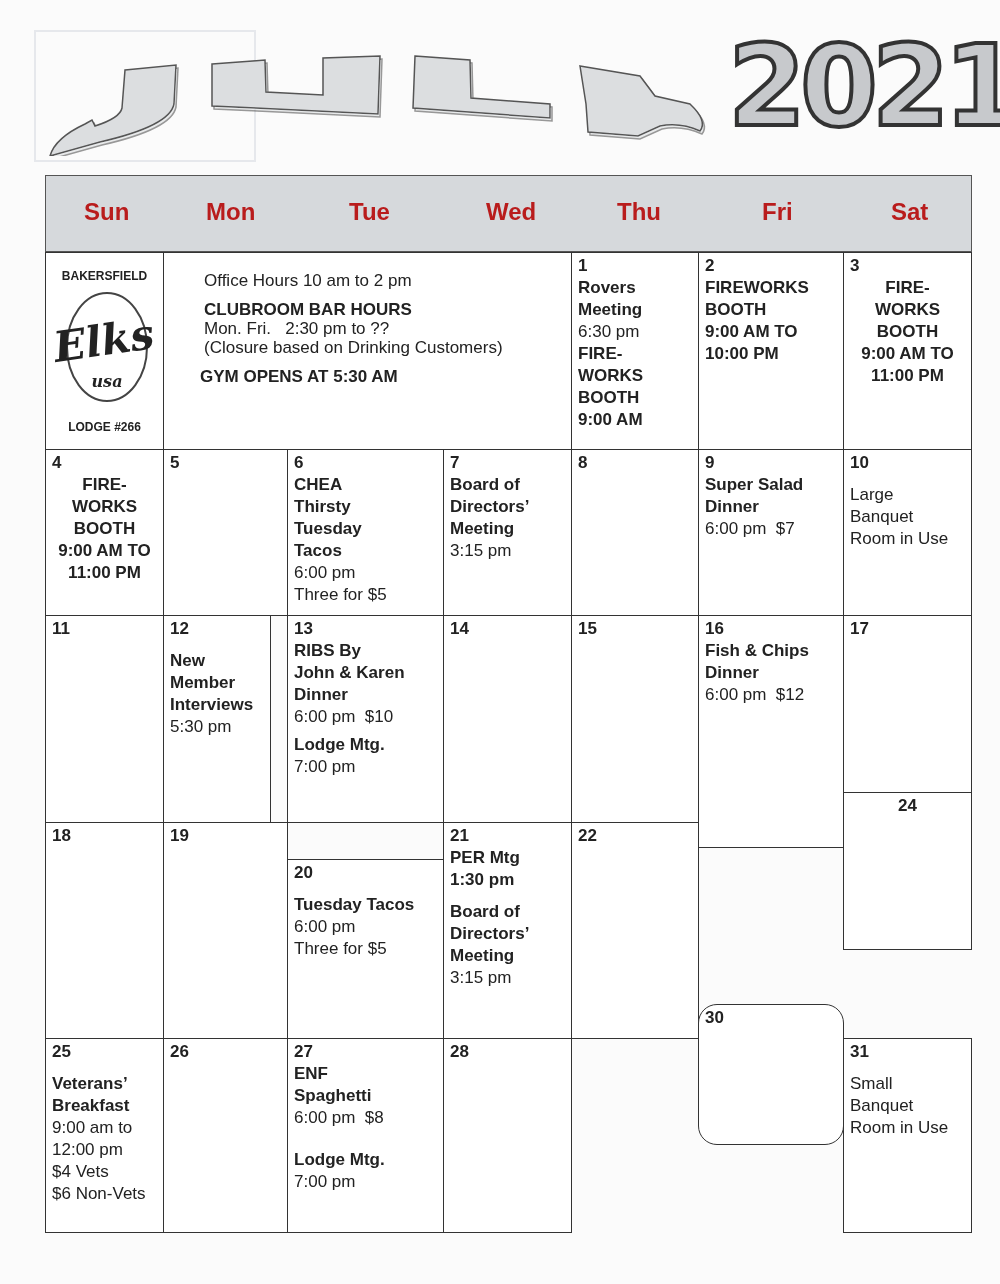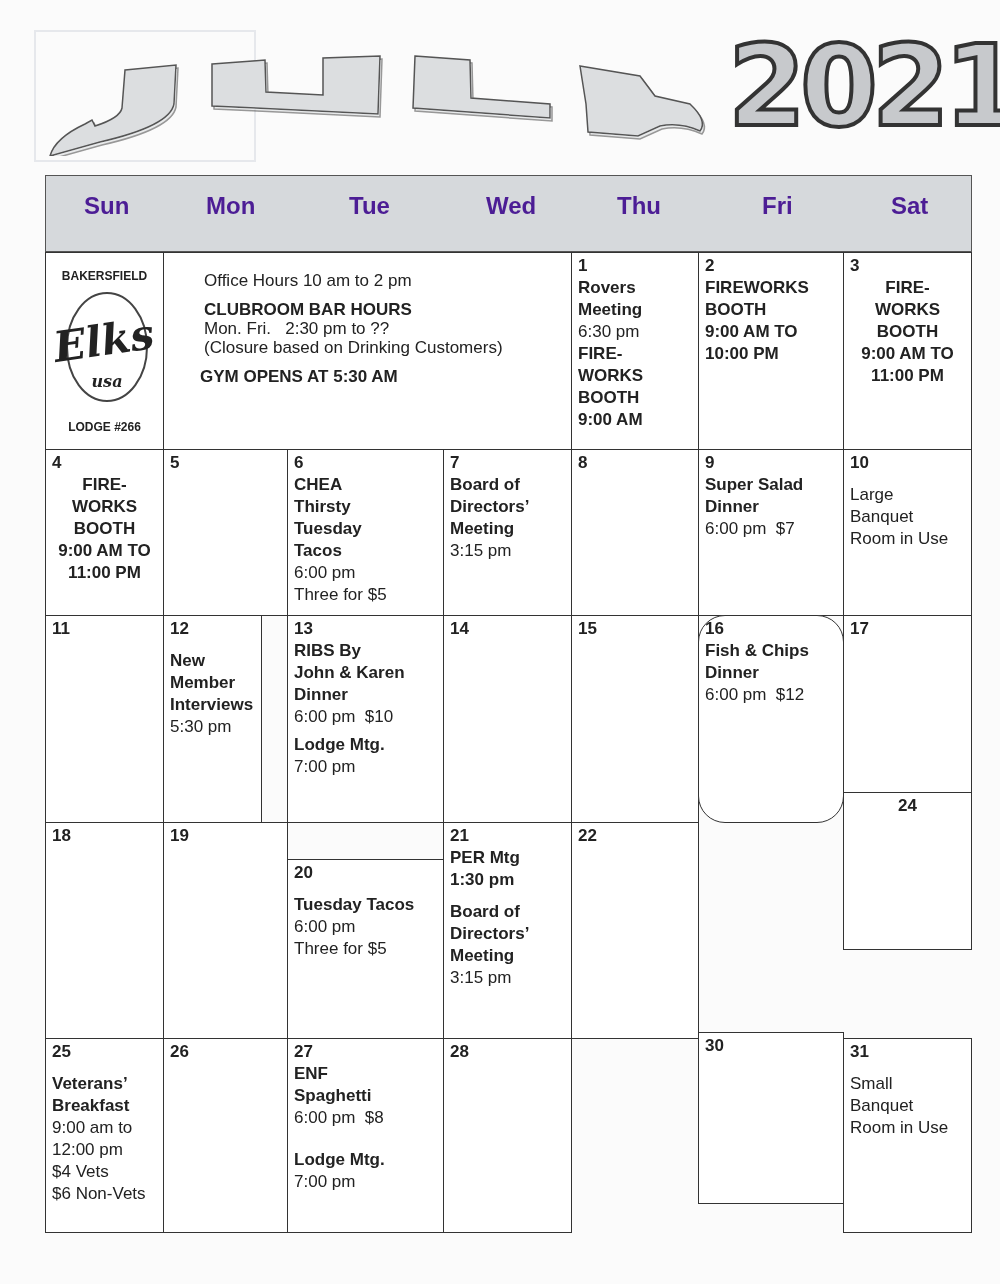--- a/index.html
+++ b/index.html
@@ -3,21 +3,21 @@
 <meta charset="utf-8">
 <style>
   html, body { margin:0; padding:0; }
   body { width:1000px; height:1284px; background:#fbfbfb; position:relative; overflow:hidden; font-family:"Liberation Sans", sans-serif; color:#222; }
   .title-area { position:absolute; left:0; top:0; width:1000px; height:175px; }
   .ghost-box { position:absolute; left:34px; top:30px; width:218px; height:128px; border:2px solid #e6e8ec; }
   .month-word { position:absolute; left:40px; top:46px; width:680px; height:110px; }
   .year { position:absolute; left:728px; top:30px; font-family:"DejaVu Sans", sans-serif; font-weight:bold; font-size:112px; letter-spacing:-6px; color:#c7c9cc; -webkit-text-stroke:4px #333; line-height:1; }
   .calendar { position:absolute; left:45px; top:175px; width:927px; height:1058px; }
   .cal-header { position:absolute; left:0; top:0; width:927px; height:77px; background:#d6d9dc; border:1px solid #555; box-sizing:border-box; }
-  .dow { position:absolute; top:16px; font-size:24px; font-weight:bold; color:#4c1d95; }
+  .dow { position:absolute; top:22px; font-size:24px; font-weight:bold; color:#b91c1c; }
   .cell { position:absolute; border:1px solid #333; box-sizing:border-box; background:#fff; padding:2px 6px; font-size:17px; line-height:22px; }
   .day-num { font-weight:bold; font-size:17px; display:block; }
   .b { font-weight:bold; display:block; }
   .n { font-weight:normal; display:block; }
   .center { text-align:center; }
   .gap { height:10px; display:block; }
   .info { font-size:17px; line-height:19px; }
   .logo-cell { text-align:center; font-size:12px; font-weight:bold; }
 </style>
 </head>
@@ -152,21 +152,21 @@
     <span class="day-num">10</span>
     <span class="gap"></span>
     <span class="n">Large</span>
     <span class="n">Banquet</span>
     <span class="n">Room in Use</span>
   </div>
 
   <div class="cell" style="left:0;top:440px;width:119px;height:208px;">
     <span class="day-num">11</span>
   </div>
-  <div class="cell" style="left:118px;top:440px;width:99px;height:208px;">
+  <div class="cell" style="left:118px;top:440px;width:108px;height:208px;">
     <span class="day-num">12</span>
     <span class="gap"></span>
     <span class="b">New</span>
     <span class="b">Member</span>
     <span class="b">Interviews</span>
     <span class="n">5:30 pm</span>
   </div>
   <div class="cell" style="left:242px;top:440px;width:157px;height:208px;">
     <span class="day-num">13</span>
     <span class="b">RIBS By</span>
@@ -176,21 +176,21 @@
     <span class="gap" style="height:6px"></span>
     <span class="b">Lodge Mtg.</span>
     <span class="n">7:00 pm</span>
   </div>
   <div class="cell" style="left:398px;top:440px;width:129px;height:208px;">
     <span class="day-num">14</span>
   </div>
   <div class="cell" style="left:526px;top:440px;width:128px;height:208px;">
     <span class="day-num">15</span>
   </div>
-  <div class="cell" style="left:653px;top:440px;width:146px;height:208px;border-radius:27px;">
+  <div class="cell" style="left:653px;top:440px;width:146px;height:233px;">
     <span class="day-num">16</span>
     <span class="b">Fish &amp; Chips</span>
     <span class="b">Dinner</span>
     <span class="n" style="white-space:pre">6:00 pm  $12</span>
   </div>
   <div class="cell" style="left:798px;top:440px;width:129px;height:208px;">
     <span class="day-num">17</span>
   </div>
 
   <div class="cell" style="left:0;top:647px;width:119px;height:217px;">
@@ -241,21 +241,21 @@
     <span class="b">ENF</span>
     <span class="b">Spaghetti</span>
     <span class="n" style="white-space:pre">6:00 pm  $8</span>
     <span class="gap" style="height:20px"></span>
     <span class="b">Lodge Mtg.</span>
     <span class="n">7:00 pm</span>
   </div>
   <div class="cell" style="left:398px;top:863px;width:129px;height:195px;">
     <span class="day-num">28</span>
   </div>
-  <div class="cell" style="left:653px;top:857px;width:146px;height:172px;">
+  <div class="cell" style="left:653px;top:829px;width:146px;height:141px;border-radius:19px;">
     <span class="day-num">30</span>
   </div>
   <div class="cell" style="left:798px;top:863px;width:129px;height:195px;">
     <span class="day-num">31</span>
     <span class="gap"></span>
     <span class="n">Small</span>
     <span class="n">Banquet</span>
     <span class="n">Room in Use</span>
   </div>
 </div>

